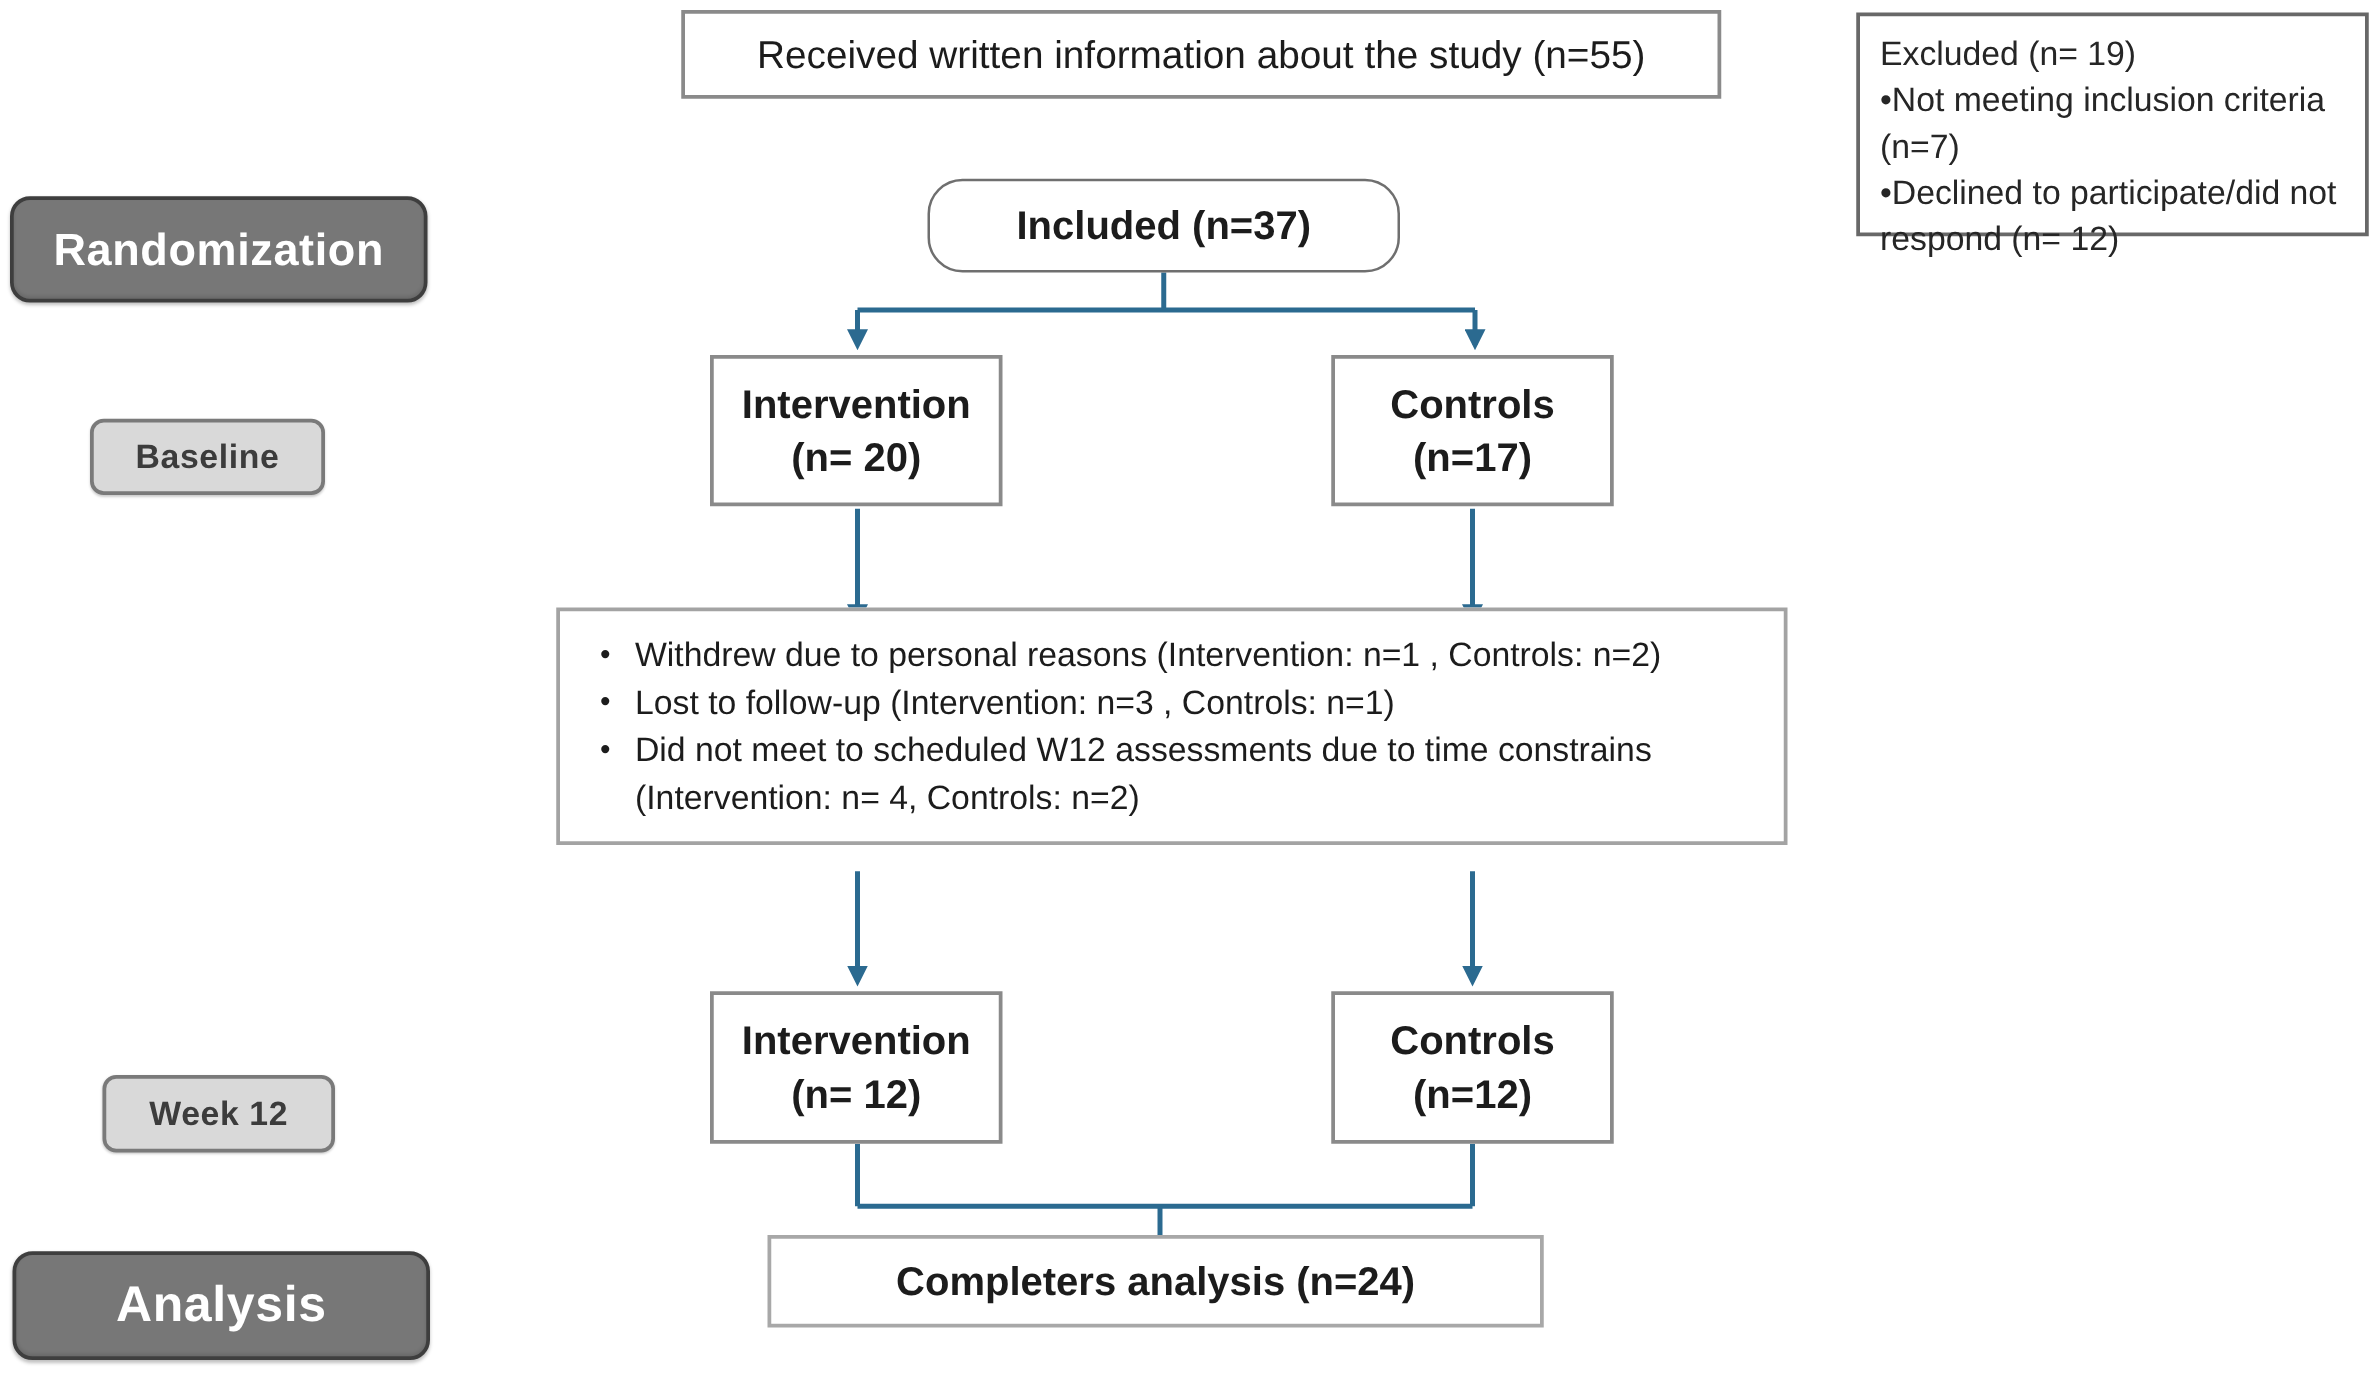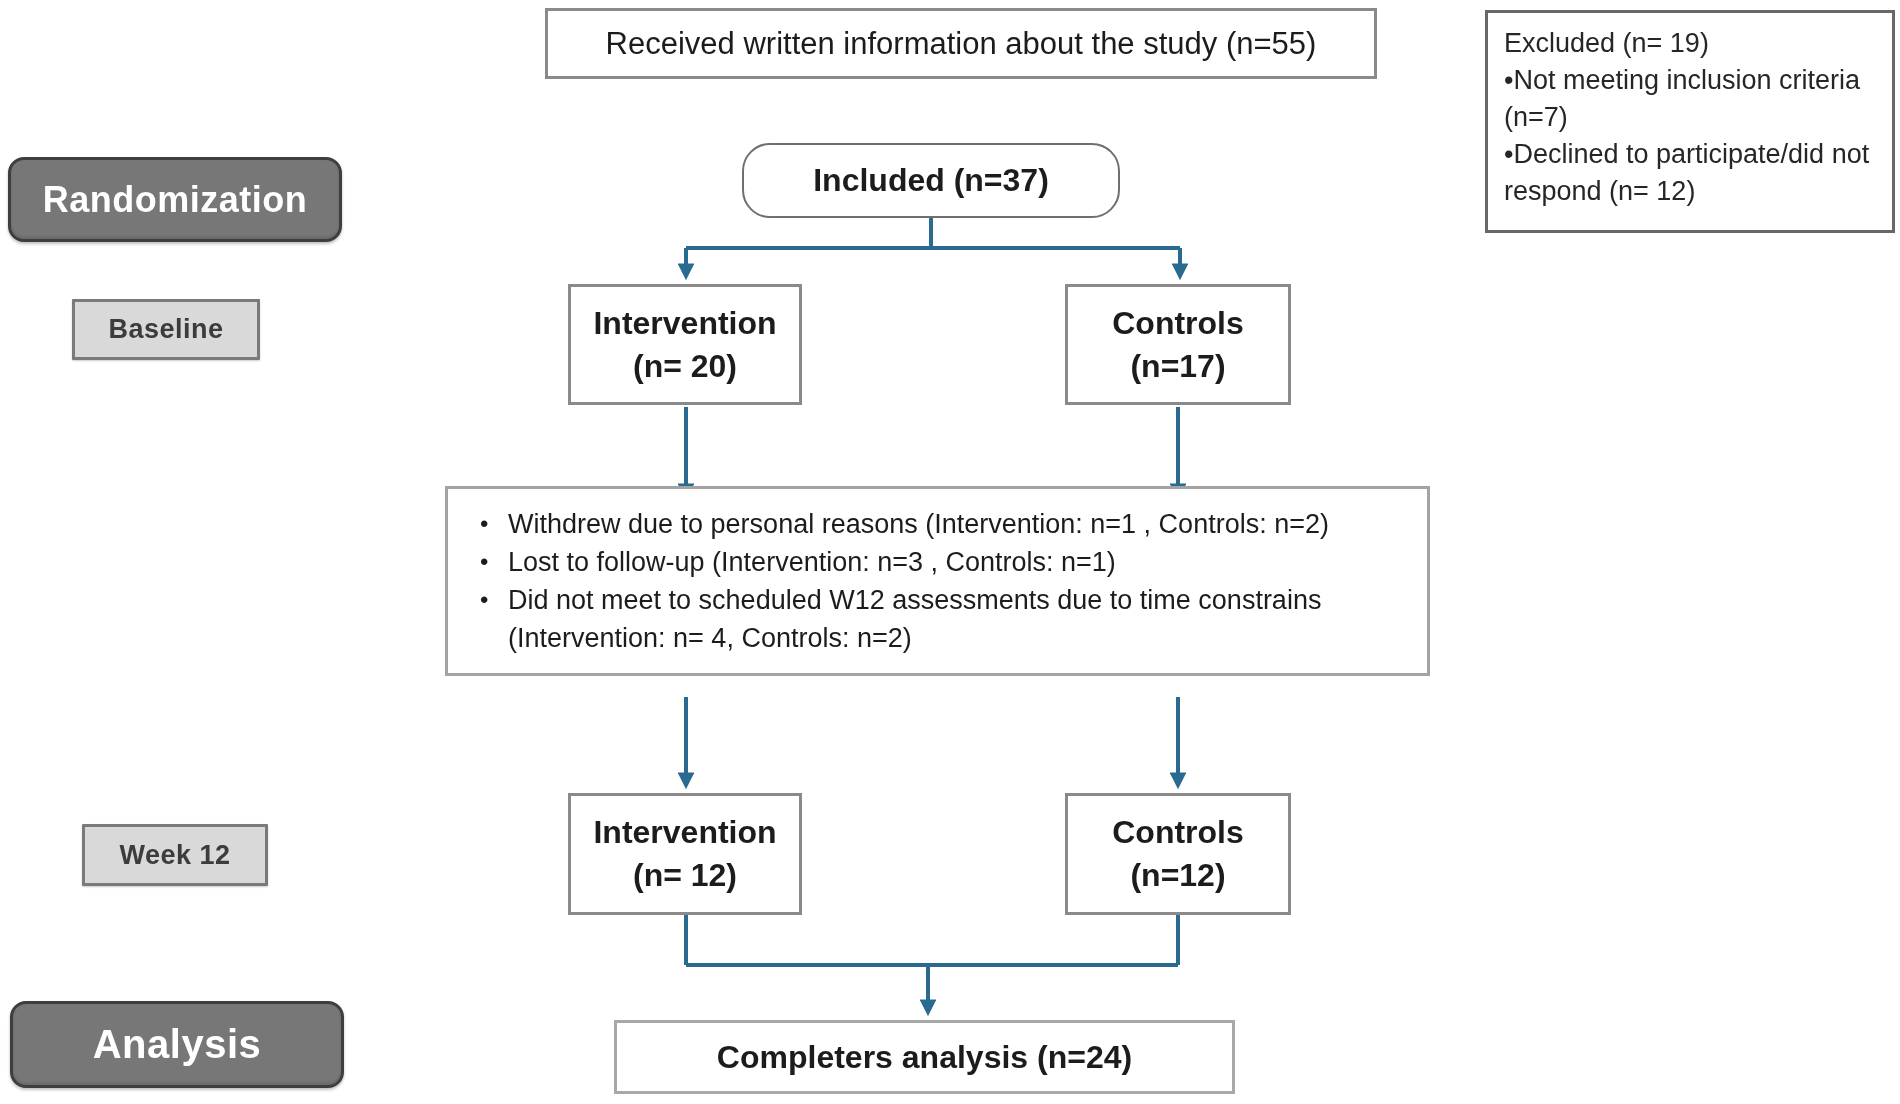--- a/index.html
+++ b/index.html
@@ -17,47 +17,48 @@
   }
   .stage.dark {
     background:var(--dark-label-bg,#777777);
     border:3px solid var(--dark-label-border,#3e3e3e);
     color:#ffffff; border-radius:16px;
     box-shadow:0 2px 3px rgba(0,0,0,0.25), inset 0 -2px 3px rgba(0,0,0,0.12);
   }
   .stage.light {
     background:var(--light-label-bg,#d9d9d9);
     border:3px solid var(--light-label-border,#7a7a7a);
-    color:#3c3c3c; border-radius:1px;
+    color:#3c3c3c; border-radius:11px;
     box-shadow:0 1px 2px rgba(0,0,0,0.2);
+    margin-top:36px;
   }
   #lbl-screening     { left:8px;   top:30px;   width:334px; height:85px; font-size:40px; }
   #lbl-randomization { left:8px;   top:157px;  width:334px; height:85px; font-size:36px; }
   #lbl-baseline      { left:72px;  top:299px;  width:188px; height:61px; font-size:27px; }
   #lbl-week12        { left:82px;  top:824px;  width:186px; height:62px; font-size:27px; }
   #lbl-analysis      { left:10px;  top:1001px; width:334px; height:87px; font-size:40px; }
 
   .node {
     position:absolute; background:#ffffff;
     border:3px solid var(--box-border,#8a8a8a);
     box-sizing:border-box; color:#1c1c1c;
   }
   .node.center { display:flex; flex-direction:column; align-items:center; justify-content:center; text-align:center; }
 
   #box-received   { left:545px;  top:8px;    width:832px; height:71px;  font-size:31px; }
-  #box-excluded   { left:1485px; top:10px;   width:410px; height:223px; font-size:27px;
+  #box-excluded   { left:1485px; top:10px;   width:410px; height:179px; font-size:27px;
                     border-color:#686868; padding:12px 16px; line-height:37px; color:#262626; }
   #box-included   { left:742px;  top:143px;  width:378px; height:75px;  font-size:32px; font-weight:bold; border-color:#6f6f6f; border-width:2px;border-radius:28px; }
   #box-int-bl     { left:568px;  top:284px;  width:234px; height:121px; }
   #box-ctl-bl     { left:1065px; top:284px;  width:226px; height:121px; }
   #box-withdrawal { left:445px;  top:486px;  width:985px; height:190px; font-size:27px;
                     border-color:#a3a3a3; padding:16px 14px 0 24px; line-height:38px; }
   #box-int-w12    { left:568px;  top:793px;  width:234px; height:122px; }
   #box-ctl-w12    { left:1065px; top:793px;  width:226px; height:122px; }
-  #box-completers { left:614px;  top:1020px; width:621px; height:74px;  font-size:32px; font-weight:bold; border-color:#a8a8a8; }
+  #box-completers { left:614px;  top:988px; width:621px; height:74px;  font-size:32px; font-weight:bold; border-color:#a8a8a8; }
 
   .twoline { font-size:32px; font-weight:bold; line-height:43px; }
 
   .ex-title { }
   .ex-item::before { content:"\2022"; }
 
   .wd-item { position:relative; padding-left:36px; }
   .wd-item::before { content:"\2022"; position:absolute; left:8px; font-size:24px; }
 </style>
 </head>

